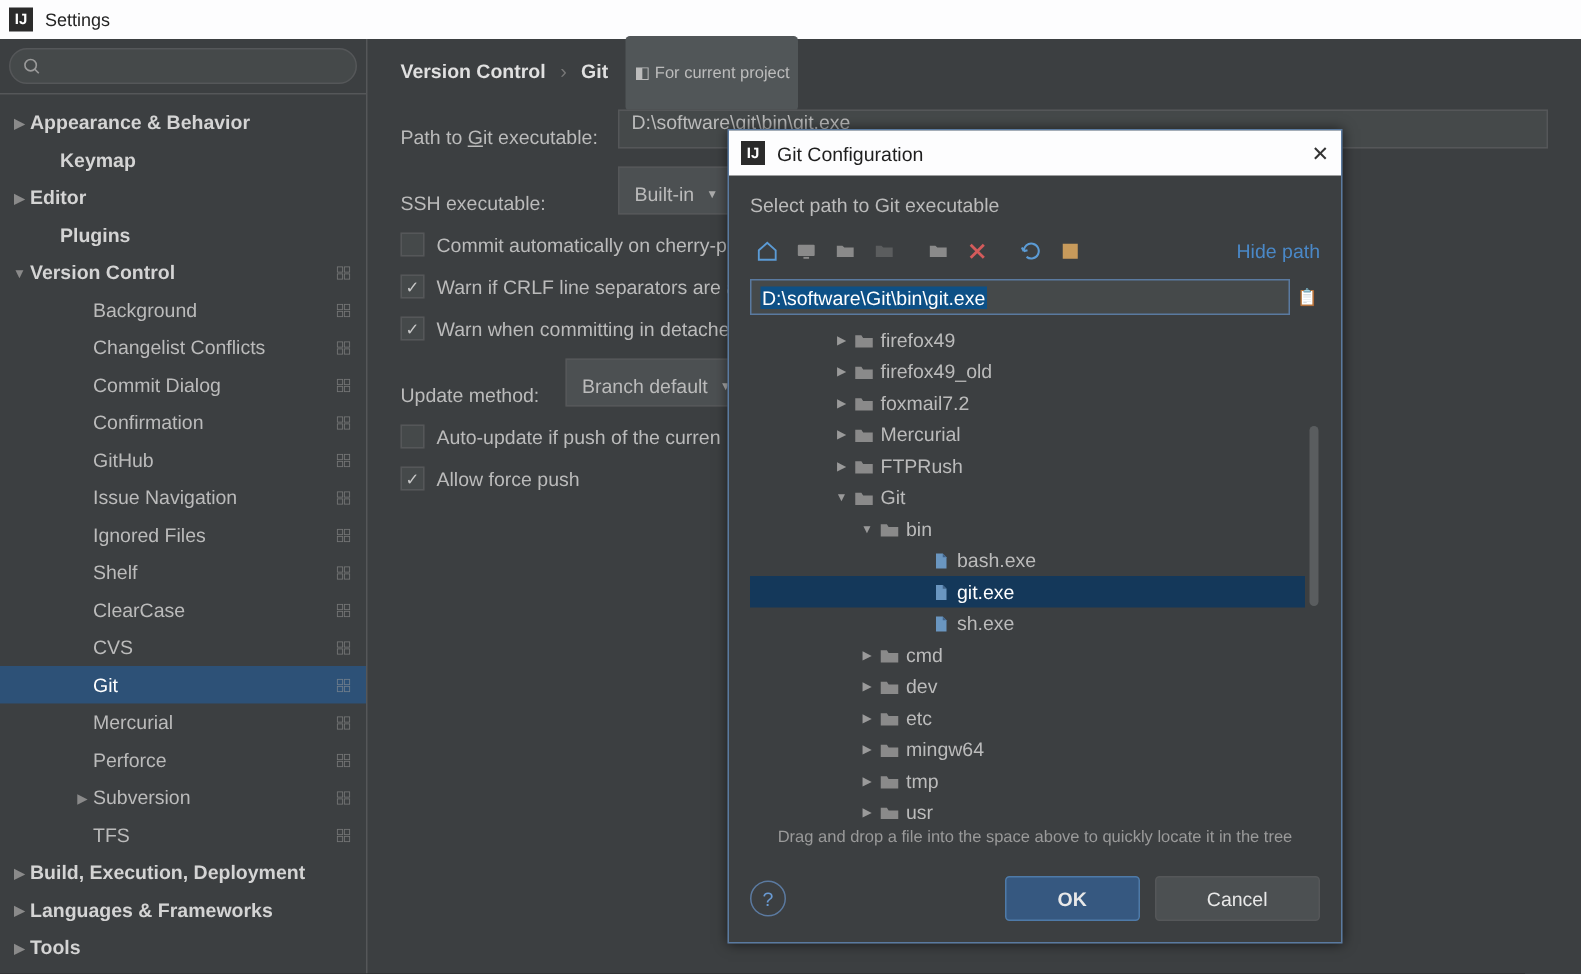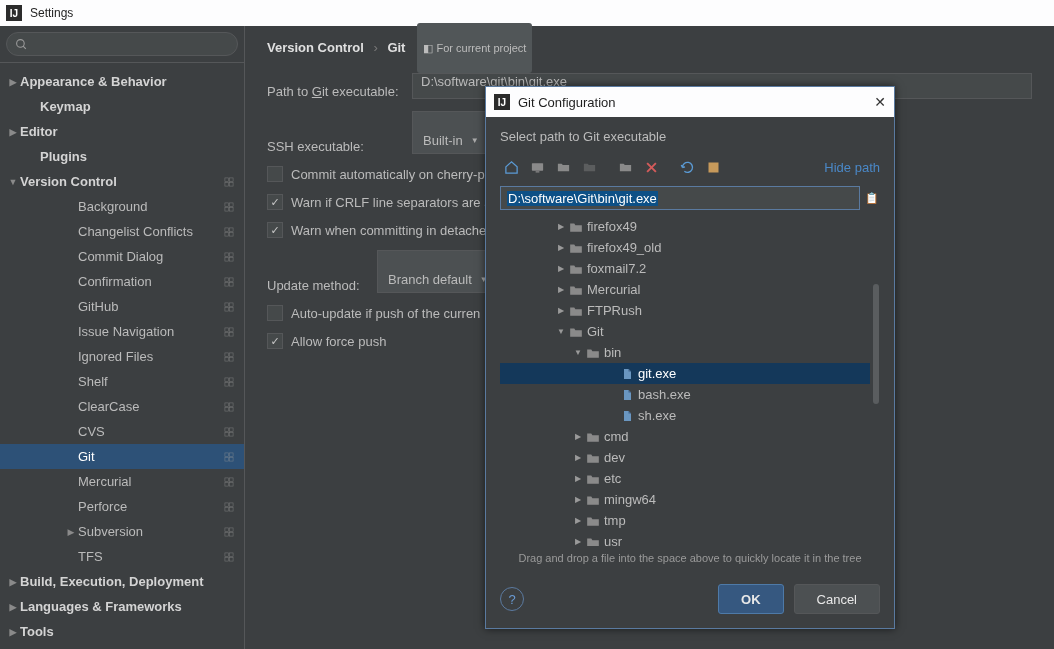--- a/index.html
+++ b/index.html
@@ -28,32 +28,32 @@
   .sidebar{width:244px;background:#3c3f41;border-right:1px solid var(--border);display:flex;flex-direction:column}
   .search-wrap{padding:6px;border-bottom:1px solid var(--border)}
   .search{width:100%;height:24px;border-radius:12px;border:1px solid var(--border);background:var(--input-bg);padding:0 8px;box-sizing:border-box;display:flex;align-items:center}
   .tree{flex:1;overflow:auto;padding-top:6px}
   .item{display:flex;align-items:center;height:25px;padding-right:8px;box-sizing:border-box;white-space:nowrap}
   .item .caret{width:14px;flex:none;text-align:center;color:#8a8a8a;font-size:9px;margin-left:4px}
   .item .lbl{flex:1;overflow:hidden;text-overflow:ellipsis}
   .item .cfg{width:14px;height:14px;flex:none;opacity:.6;margin-left:4px}
   .lvl0{padding-left:2px;font-weight:bold;color:var(--text-strong)}
   .lvl1n{padding-left:22px;font-weight:bold;color:var(--text-strong)}
-  .lvl2{padding-left:60px;color:var(--text)}
+  .lvl2{padding-left:44px;color:var(--text)}
   .item.sel{background:var(--row-hover);color:#ffffff}
   .content{flex:1;padding:14px 22px;position:relative;box-sizing:border-box}
   .crumb{margin-bottom:18px;color:var(--text-dim)}
   .crumb .strong{color:#e0e0e0;font-weight:bold}
   .crumb .sep{margin:0 6px;color:#777}
   .crumb .scope{background:#515658;border-radius:3px;color:#bcbcbc;font-size:11px;margin-left:8px;padding:19px 6px}
   .row{display:flex;align-items:flex-end;margin-bottom:12px}
   .rlabel{width:145px;color:var(--text)}
   .rlabel .u{text-decoration:underline}
   .text-in{height:26px;color:var(--text);border:1px solid var(--border);background:var(--input-bg);padding:0 8px;font-size:13px;flex:1;box-sizing:border-box}
-  .combo{display:flex;align-items:center;height:26px;border:1px solid var(--border);background:var(--btn-bg);padding:15px 8px 0 10px;min-width:80px;color:var(--text);font-size:13px}
+  .combo{display:flex;align-items:center;height:26px;border:1px solid var(--border);background:var(--btn-bg);padding:4px 8px 0 10px;min-width:80px;color:var(--text);font-size:13px}
   .combo .cd{margin-left:8px;font-size:8px;color:#aaa}
   .ck{width:14px;height:14px;border:1px solid var(--border);background:var(--input-bg);margin-right:8px;display:inline-flex;align-items:center;justify-content:center;flex:none}
   .ck.on::after{content:"✓";color:#c8c8c8;font-size:11px}
   .overlay{position:absolute;left:240px;top:60px;width:408px;background:#3c3f41;border:1px solid var(--dlg-border);box-shadow:0 0 8px rgba(0,0,0,.6);display:flex;flex-direction:column}
   .ov-title{height:30px;background:var(--titlebar);color:#1e1e1e;display:flex;align-items:center;padding:0 8px;font-size:13px}
   .ov-title .app-icon{width:16px;height:16px;background:#2b2b2b;margin-right:8px;display:flex;align-items:center;justify-content:center;color:#fff;font-size:10px;font-weight:bold}
   .ov-title .x{margin-left:auto;font-family:Arial;font-size:14px;color:#333}
   .ov-body{padding:10px 12px 12px;display:flex;flex-direction:column;border:2px solid transparent}
   .ov-sub{color:var(--text);margin-bottom:12px}
   .ov-tool{display:flex;align-items:center;gap:4px;margin-bottom:8px}
@@ -72,21 +72,21 @@
   .fi .ficon{width:18px;flex:none;display:flex;align-items:center;justify-content:center}
   .fi .ficon svg{width:14px;height:12px}
   .fi .flabel{margin-left:2px}
   .fi.sel{background:var(--selection2);color:#fff}
   .ftree-scroll{position:absolute;right:0;top:0;width:8px;height:100%;background:#3c3f41}
   .ftree-scroll .th{position:absolute;left:1px;width:6px;top:68px;height:120px;background:#5a5d5f;border-radius:3px}
   .hint{text-align:center;font-size:11px;color:#9a9a9a;margin-top:6px}
   .buttons{display:flex;align-items:center;margin-top:20px}
   .help{width:22px;height:22px;border:1px solid #5b7aa0;border-radius:50%;color:#6a9bd4;display:flex;align-items:center;justify-content:center;font-size:13px}
   .buttons .sp{flex:1}
-  .btn{height:28px;padding:0 22px;border:1px solid var(--border);background:var(--btn-bg);color:var(--white);display:flex;align-items:center;border-radius:3px;margin-left:10px;font-size:13px}
+  .btn{height:28px;padding:0 34px;border:1px solid var(--border);background:var(--btn-bg);color:var(--white);display:flex;align-items:center;border-radius:3px;margin-left:10px;font-size:13px}
   .btn.ok{background:var(--btn-ok);border-color:#4e7aa8;font-weight:600}
   .d3{padding-left:55px}.d4{padding-left:72px}.d6{padding-left:106px}
   .cfg svg{width:14px;height:14px;stroke:#999;fill:none}
   .folder-svg{fill:#8a8a8a}
 </style>
 </head>
 <body>
 
 <div class="titlebar">
   <span class="app-icon">IJ</span>
@@ -462,39 +462,39 @@
               </div>
               <div class="fi d4">
                 <span class="caret">▼</span>
                 <span class="ficon">
                   <svg viewBox="0 0 24 20" class="folder-svg">
                     <path d="M2 4h7l2 3h11v11H2z"></path>
                   </svg>
                 </span>
                 <span class="flabel">bin</span>
               </div>
-              <div class="fi d6 sel">
+              <div class="fi d6">
                 <span class="caret"></span>
                 <span class="ficon">
                   <svg viewBox="0 0 24 24" fill="#6a96c0">
                     <path d="M6 2h9l5 5v15H6z"></path>
                     <path fill="#42648a" d="M15 2v5h5z"></path>
                   </svg>
                 </span>
-                <span class="flabel">git.exe</span>
-              </div>
-              <div class="fi d6">
+                <span class="flabel">bash.exe</span>
+              </div>
+              <div class="fi d6 sel">
                 <span class="caret"></span>
                 <span class="ficon">
                   <svg viewBox="0 0 24 24" fill="#6a96c0">
                     <path d="M6 2h9l5 5v15H6z"></path>
                     <path fill="#42648a" d="M15 2v5h5z"></path>
                   </svg>
                 </span>
-                <span class="flabel">bash.exe</span>
+                <span class="flabel">git.exe</span>
               </div>
               <div class="fi d6">
                 <span class="caret"></span>
                 <span class="ficon">
                   <svg viewBox="0 0 24 24" fill="#6a96c0">
                     <path d="M6 2h9l5 5v15H6z"></path>
                     <path fill="#42648a" d="M15 2v5h5z"></path>
                   </svg>
                 </span>
                 <span class="flabel">sh.exe</span>

